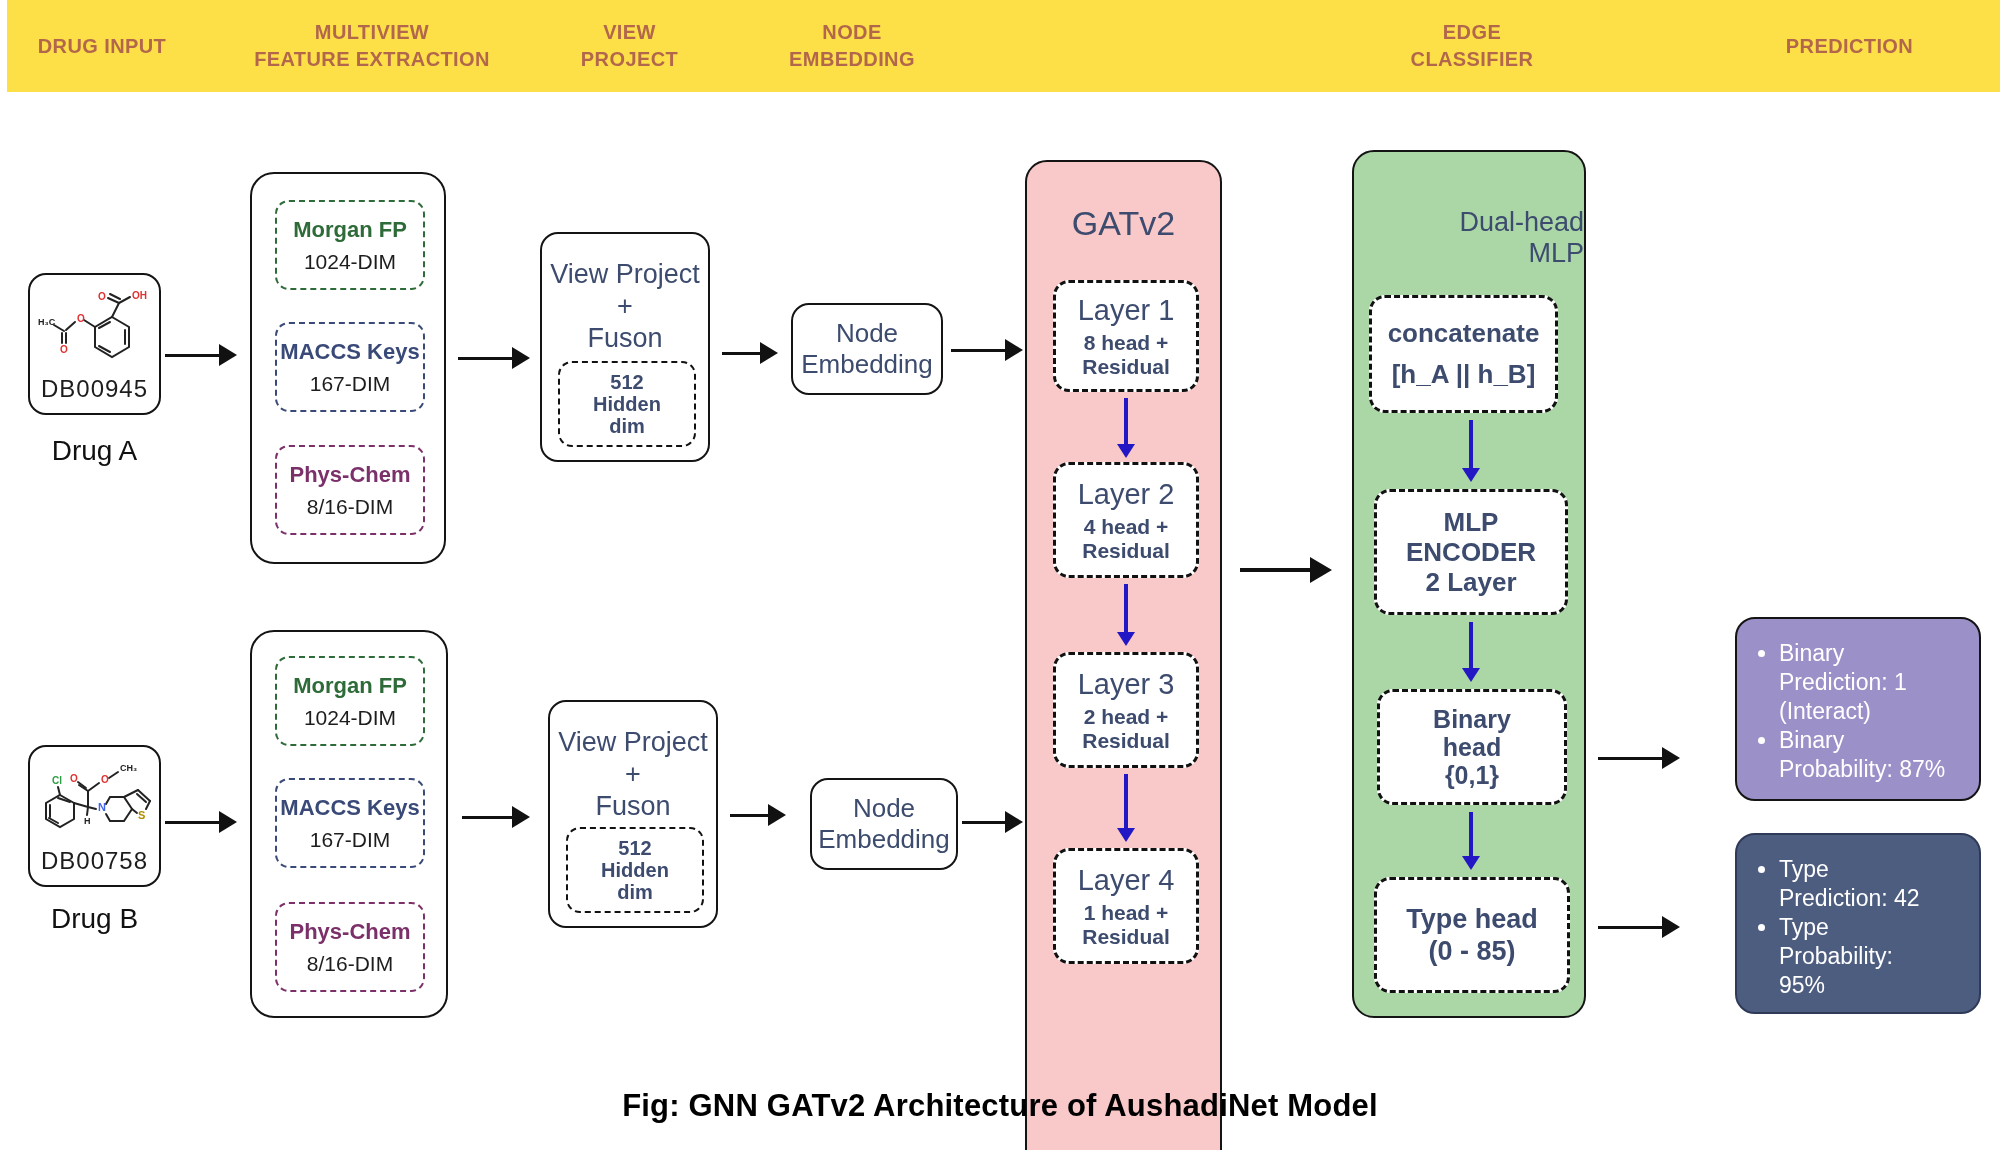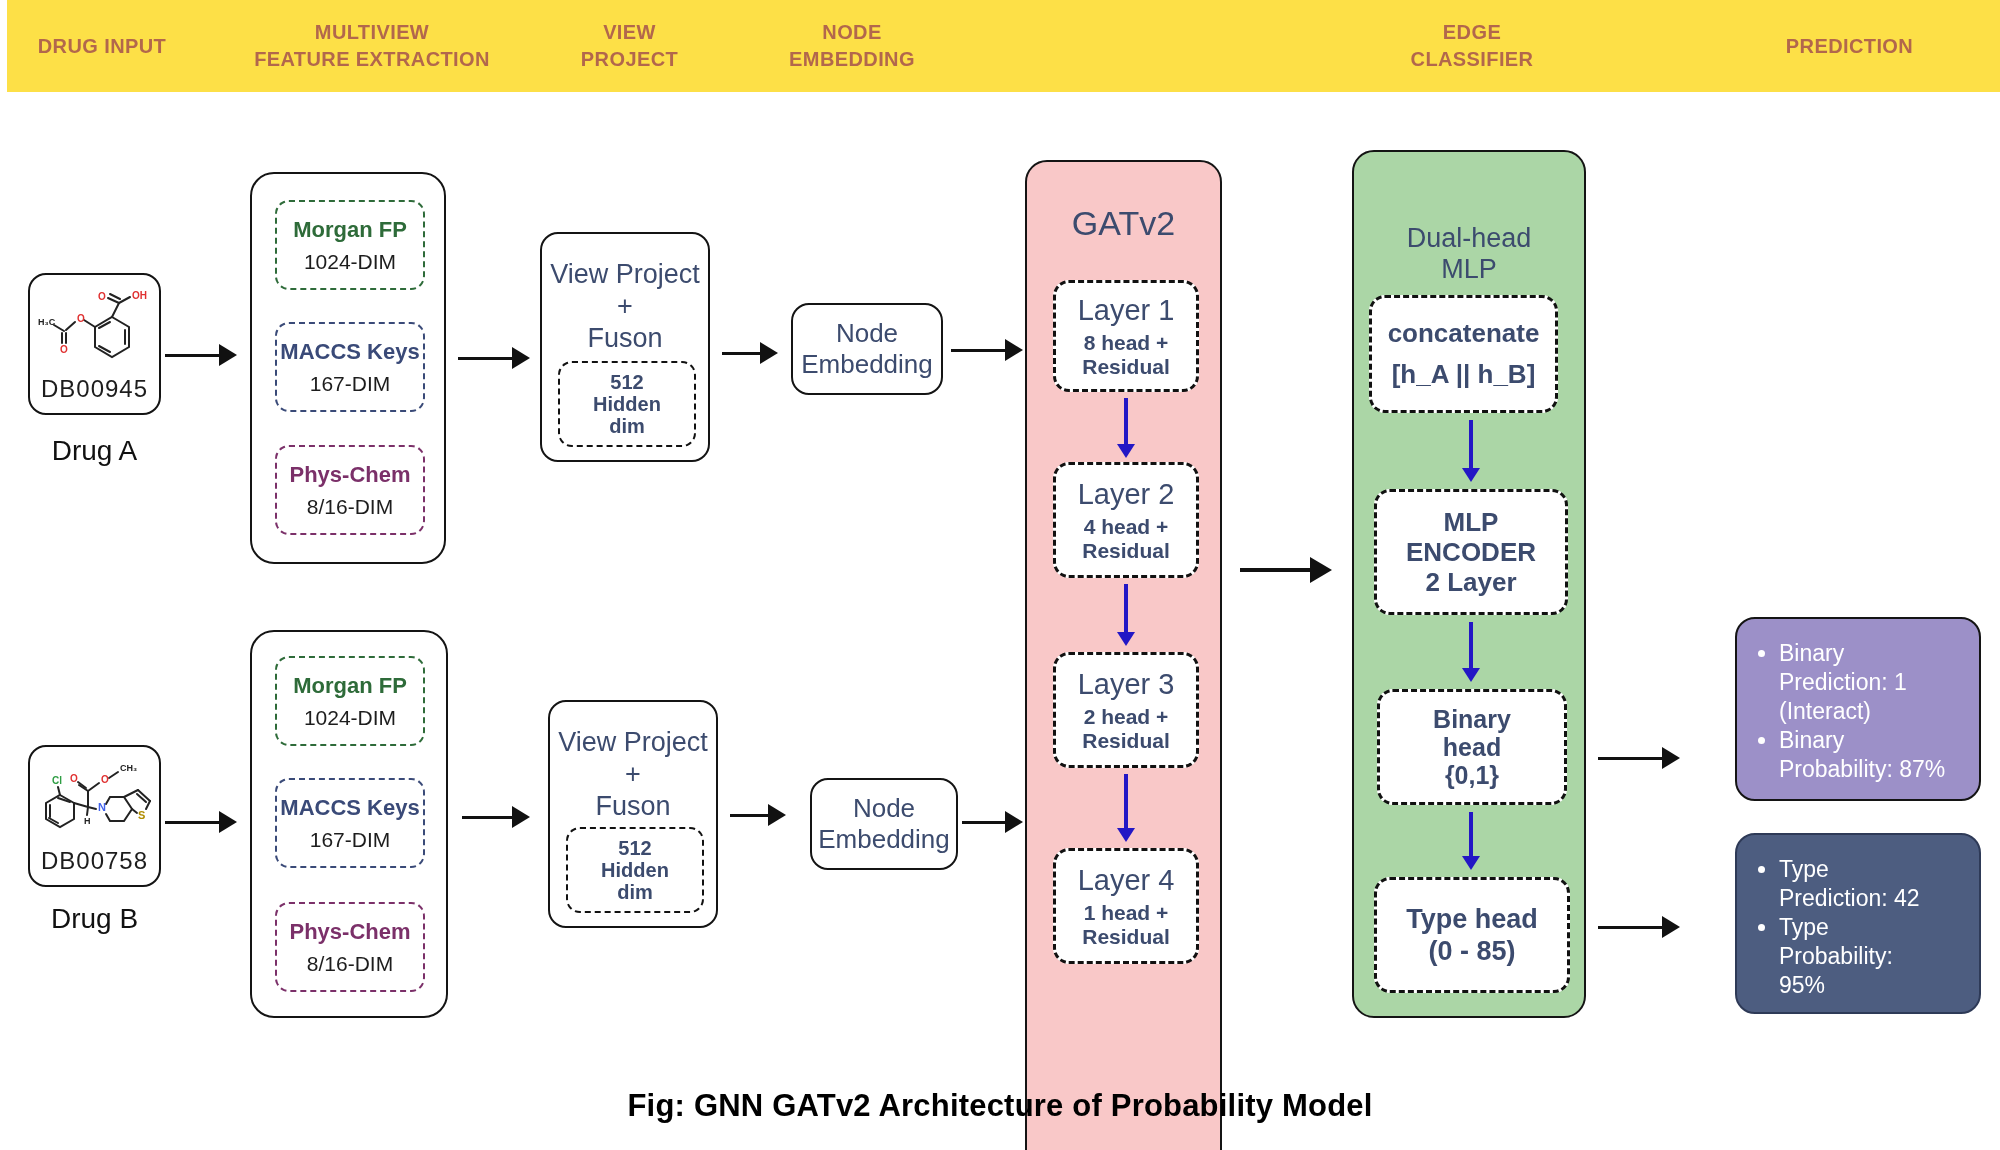--- a/index.html
+++ b/index.html
@@ -46,21 +46,21 @@
              border:2.5px solid #141414;border-radius:22px;box-sizing:border-box;}
   .gat-title{position:absolute;top:42px;width:100%;text-align:center;font-size:34px;color:#3c4b6e;}
   .layer-card{position:absolute;left:26px;width:146px;background:#fff;border:3px dashed #111;border-radius:16px;
               display:flex;flex-direction:column;align-items:center;justify-content:center;gap:4px;box-sizing:border-box;}
   .layer-name{font-size:29px;color:#3c4b6e;}
   .layer-detail{font-weight:bold;font-size:21px;line-height:24px;color:#3c4b6e;text-align:center;}
 
   
   .ec-panel{position:absolute;left:1352px;top:150px;width:234px;height:868px;background:#abd6a6;
             border:2.5px solid #141414;border-radius:22px;box-sizing:border-box;}
-  .ec-title{position:absolute;top:55px;width:100%;text-align:center;font-size:27px;line-height:31px;color:#3c4b6e;margin-top:16px;}
+  .ec-title{position:absolute;top:55px;width:100%;text-align:right;font-size:27px;line-height:31px;color:#3c4b6e;}
   .ec-block{position:absolute;background:#fff;border:3px dashed #111;border-radius:16px;
             display:flex;flex-direction:column;align-items:center;justify-content:center;
             color:#3c4b6e;font-weight:bold;text-align:center;box-sizing:border-box;}
   .ec-concat{left:15px;top:143px;width:189px;height:118px;font-size:26px;gap:10px;}
   .ec-encoder{left:20px;top:337px;width:194px;height:126px;font-size:26px;line-height:30px;}
   .ec-binary{left:23px;top:537px;width:190px;height:116px;font-size:25px;line-height:28px;}
   .ec-type{left:20px;top:725px;width:196px;height:116px;font-size:27px;line-height:32px;}
 
   
   .pred-card{position:absolute;left:1735px;width:246px;border:2.5px solid #141414;border-radius:20px;box-sizing:border-box;}
@@ -313,15 +313,15 @@
   <div class="pred-card pred-type">
     <ul class="pred-list">
       <li>Type
 Prediction: 42</li>
       <li>Type
 Probability:
 95%</li>
     </ul>
   </div>
 
-  <div class="caption">Fig: GNN GATv2 Architecture of Probability Model</div>
+  <div class="caption">Fig: GNN GATv2 Architecture of AushadiNet Model</div>
 
 </div>
 
 </body></html>

